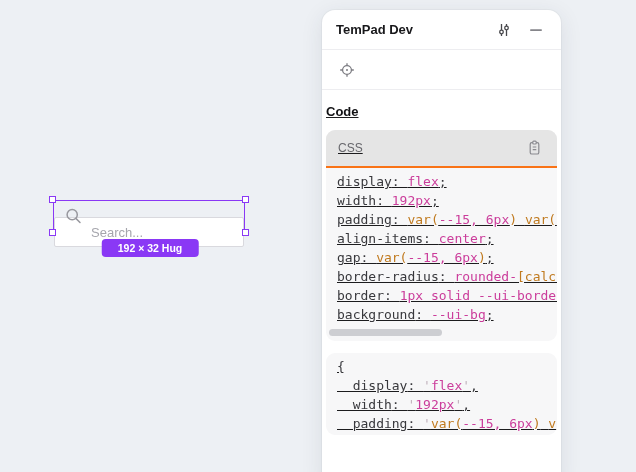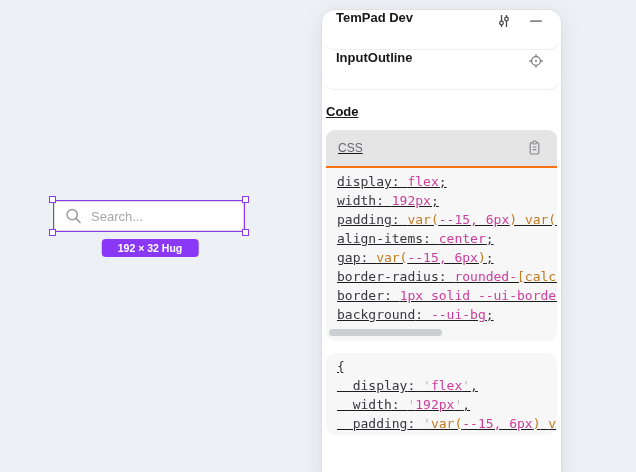--- a/index.html
+++ b/index.html
@@ -13,21 +13,21 @@
 
   
   .selection {
     position:absolute; left:53px; top:200px; width:192px; height:32px;
     border:1.5px solid #8a38f5;
   }
   .search-input {
     position:absolute; inset:0; width:100%; height:100%;
     background:#fff; border:1px solid #d9d9de; border-radius:2px;
     padding:0 10px 0 36px; font-family:"Liberation Sans", sans-serif;
-    font-size:13px; color:#3a3a3f; outline:none;
+    font-size:13px; color:#3a3a3f; outline:none;margin-top:16px;
   }
   .search-input::placeholder { color:#a6a6ad; }
   .magnifier {
     position:absolute; left:11px; top:50%; transform:translateY(-50%);
     width:17px; height:17px; pointer-events:none;
   }
   .handle {
     position:absolute; width:7px; height:7px; background:#fff;
     border:1.5px solid #8a38f5; z-index:3;
   }
@@ -42,22 +42,22 @@
   }
 
   
   .panel {
     position:absolute; left:322px; top:10px; width:239px; height:478px;
     background:#fff; border-radius:13px;
     box-shadow:0 0 0 1px rgba(30,30,40,.03), 0 5px 22px rgba(40,45,65,.10);
     overflow:hidden;
   }
   .panel-header, .component-row {
-    height:40px; display:flex; align-items:flex-start; gap:10px;
-    padding:0 14px; border-bottom:1px solid #ededf0;border-radius:13px;
+    height:40px; display:flex; align-items:center; gap:10px;
+    padding:0 14px; border-bottom:1px solid #ededf0;
   }
   .panel-title, .component-name { flex:1; font-size:13px; font-weight:bold; color:#18181b; }
   .icon-btn {
     width:22px; height:22px; display:flex; align-items:center; justify-content:center;
     cursor:pointer; border-radius:4px;
   }
   .panel-body { padding:10px 4px 0;text-decoration:underline; }
   .code-heading { font-size:13px; font-weight:bold; color:#111114; margin:4px 0 11px; }
 
   .code-card { background:#f7f7f8; border-radius:9px; overflow:hidden; margin-bottom:12px; }
@@ -116,21 +116,20 @@
       </svg>
     </span>
     <span class="icon-btn">
       <svg width="14" height="14" viewBox="0 0 14 14">
         <rect x="1" y="6.2" width="12" height="1.8" rx="0.9" fill="#85858a"></rect>
       </svg>
     </span>
   </div>
 
   <div class="component-row">
-    <span class="component-name">InputOutline</span>
     <span class="icon-btn">
       <svg width="16" height="16" viewBox="0 0 16 16" fill="none" stroke="#7c7c82" stroke-width="1.3">
         <circle cx="8" cy="8" r="4.4"></circle>
         <line x1="8" y1="1.2" x2="8" y2="3.4"></line>
         <line x1="8" y1="12.6" x2="8" y2="14.8"></line>
         <line x1="1.2" y1="8" x2="3.4" y2="8"></line>
         <line x1="12.6" y1="8" x2="14.8" y2="8"></line>
         <circle cx="8" cy="8" r="1" fill="#7c7c82" stroke="none"></circle>
       </svg>
     </span>

